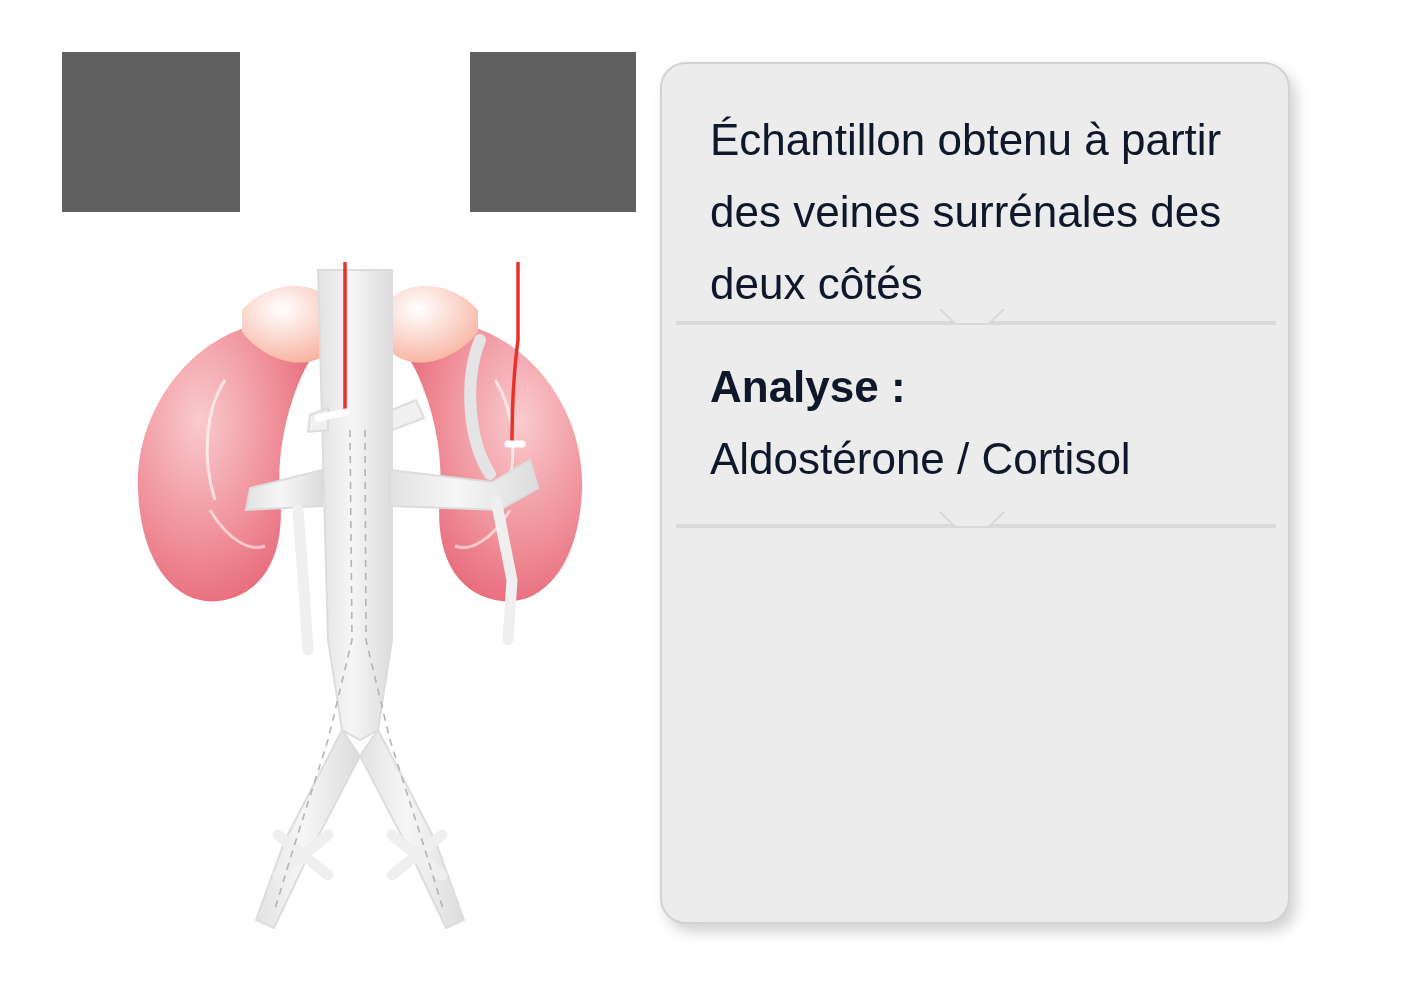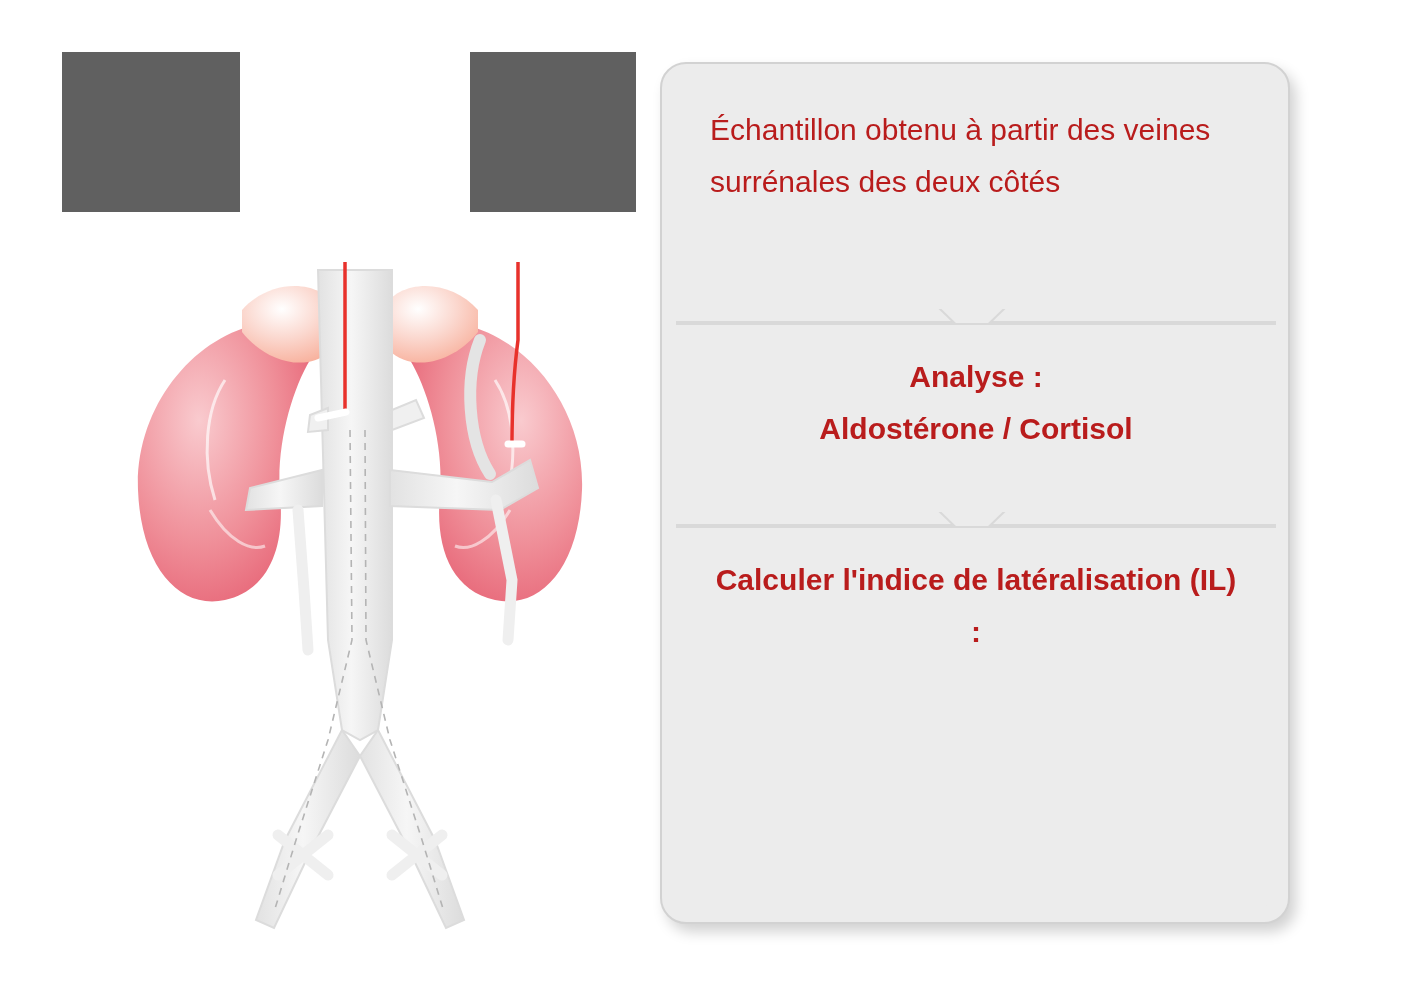--- a/index.html
+++ b/index.html
@@ -108,32 +108,30 @@
     height: 384px;
     border-bottom: none;
     border-radius: 0 0 22px 22px;
   }
 
   .card-inner {
     padding: 26px 34px 0 34px;
   }
 
   .card-text {
-    font-size: 30px;
-    line-height: 52px;
-    color: #b91c1c;
+    font-size: 44px;
+    line-height: 72px;
+    color: #0f172a;
     letter-spacing: 0;
   }
   .card-text.bold {
     font-weight: bold;
-    text-align: center;
   }
   .card-text.sub {
-    font-weight: bold;
-    text-align: center;
+    font-weight: normal;
   }
 
   
   .notch {
     position: absolute;
     left: 276px;
     width: 68px;
     height: 34px;
     overflow: visible;
   }
@@ -268,18 +266,17 @@
 
     <div class="notch" id="notch-2">
       <svg width="68" height="34" viewBox="0 0 68 34" xmlns="http://www.w3.org/2000/svg">
         <path d="M0,0 L68,0 L34,33 Z" fill="#ececec" stroke="#d9d9d9" stroke-width="2"></path>
         <path d="M0,0 L68,0" stroke="#ececec" stroke-width="4"></path>
       </svg>
     </div>
 
     <div class="card" id="card-3">
       <div class="card-inner">
-        <div class="card-text bold">Calculer l'indice de latéralisation (IL) :</div>
       </div>
     </div>
 
   </div>
 </div>
 
 </body></html>

